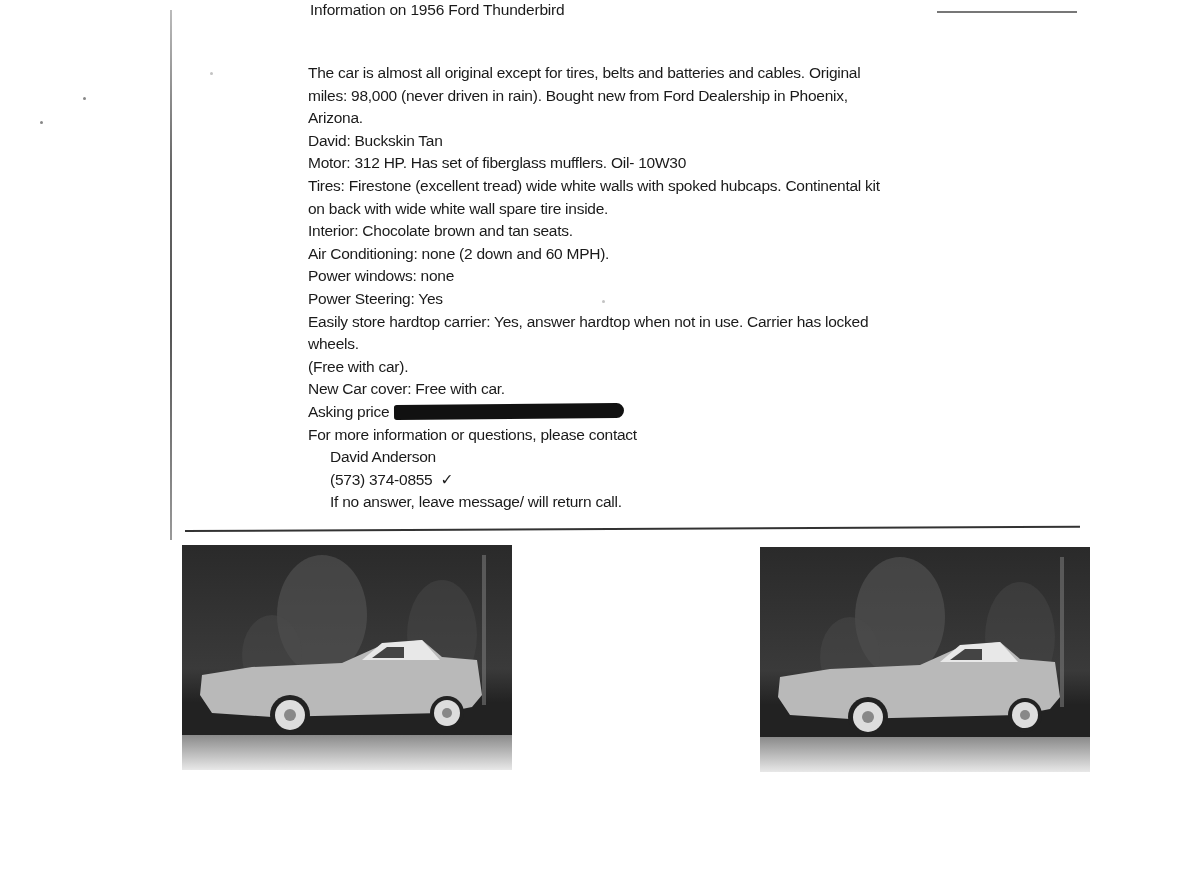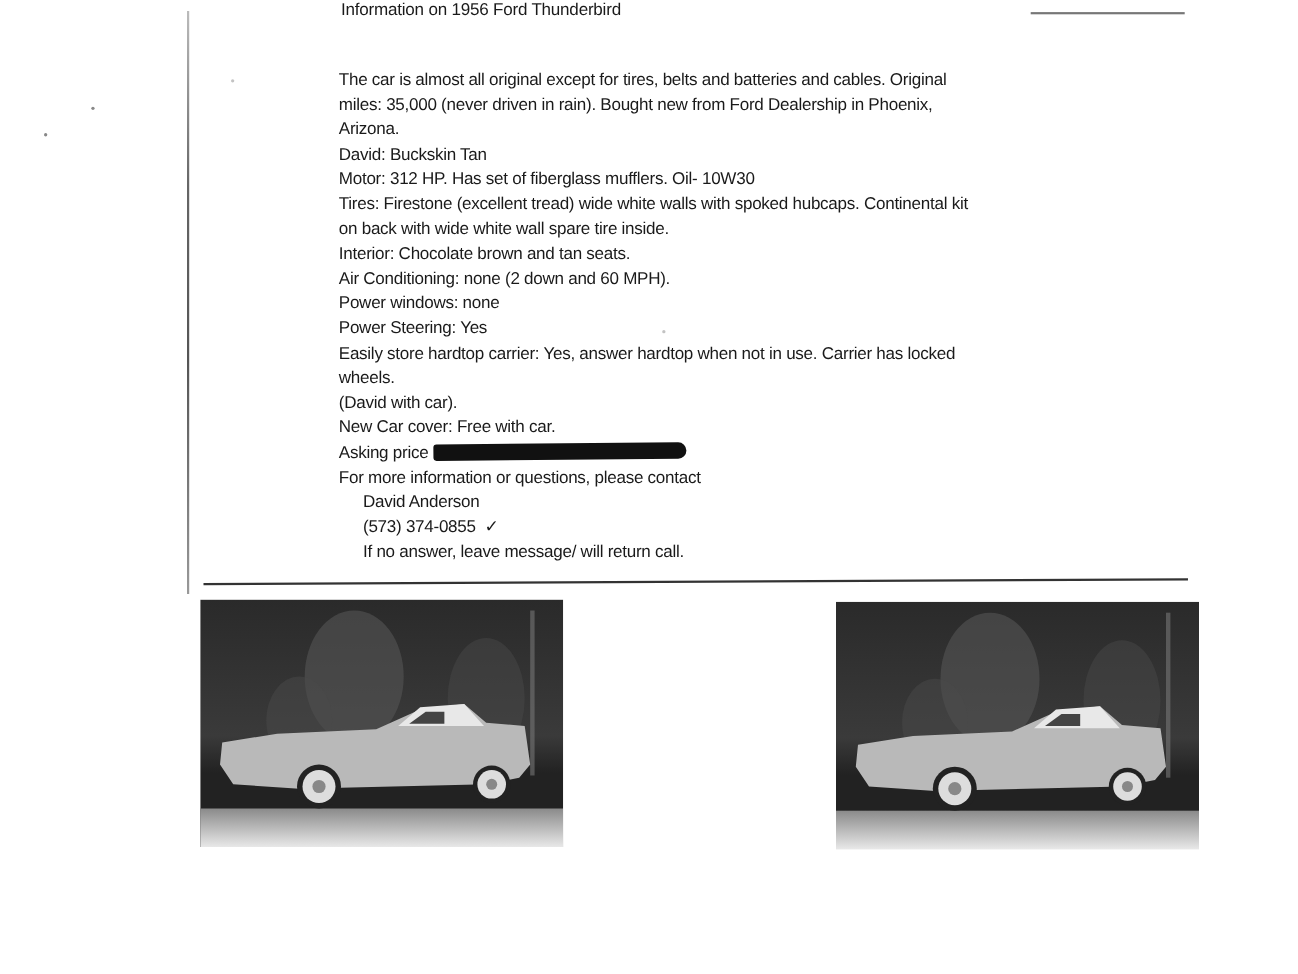--- a/index.html
+++ b/index.html
@@ -29,33 +29,33 @@
 
 <div class="speck" style="left:83px;top:97px"></div>
 <div class="speck" style="left:40px;top:121px"></div>
 <div class="speck" style="left:210px;top:72px;opacity:.5"></div>
 <div class="speck" style="left:602px;top:300px;opacity:.5"></div>
 
 <div class="title">Information on 1956 Ford Thunderbird</div>
 
 <div class="body">
   <p>The car is almost all original except for tires, belts and batteries and cables.  Original</p>
-  <p>miles: 35,000 (never driven in rain). Bought new from Ford Dealership in Phoenix,</p>
+  <p>miles: 98,000 (never driven in rain). Bought new from Ford Dealership in Phoenix,</p>
   <p>Arizona.</p>
   <p>David: Buckskin Tan</p>
   <p>Motor: 312 HP. Has set of fiberglass mufflers. Oil- 10W30</p>
   <p>Tires: Firestone (excellent tread) wide white walls with spoked hubcaps. Continental kit</p>
   <p>on back with wide white wall spare tire inside.</p>
   <p>Interior: Chocolate brown and tan seats.</p>
   <p>Air Conditioning: none (2 down and 60 MPH).</p>
   <p>Power windows: none</p>
   <p>Power Steering: Yes</p>
   <p>Easily store hardtop carrier: Yes, answer hardtop when not in use. Carrier has locked</p>
   <p>wheels.</p>
-  <p>(David with car).</p>
+  <p>(Free with car).</p>
   <p>New Car cover: Free with car.</p>
   <p>
     <span>Asking price</span>
     <span class="redact"></span>
   </p>
   <p>For more information or questions, please contact</p>
   <p class="indent">David Anderson</p>
   <p class="indent">
     <span>(573) 374-0855</span><span class="check">✓</span>
   </p>

